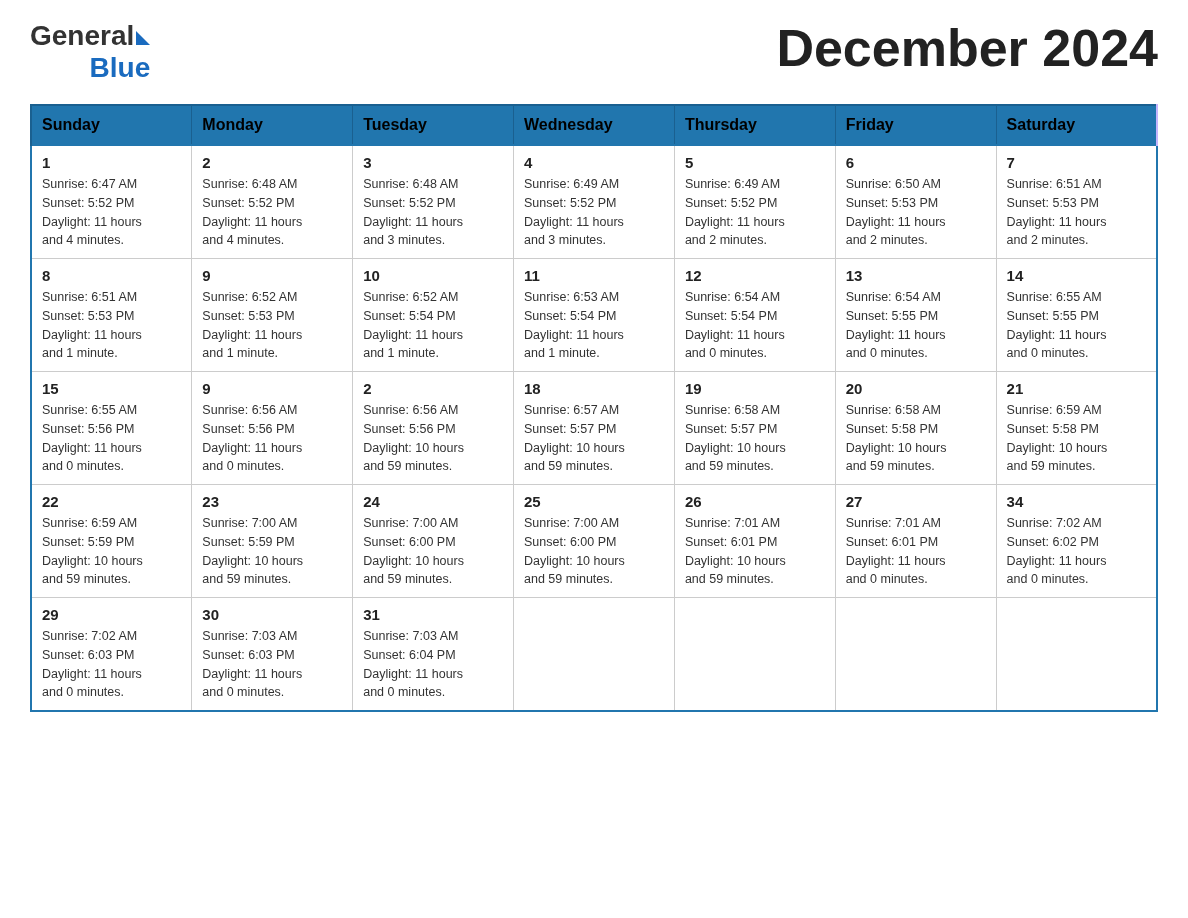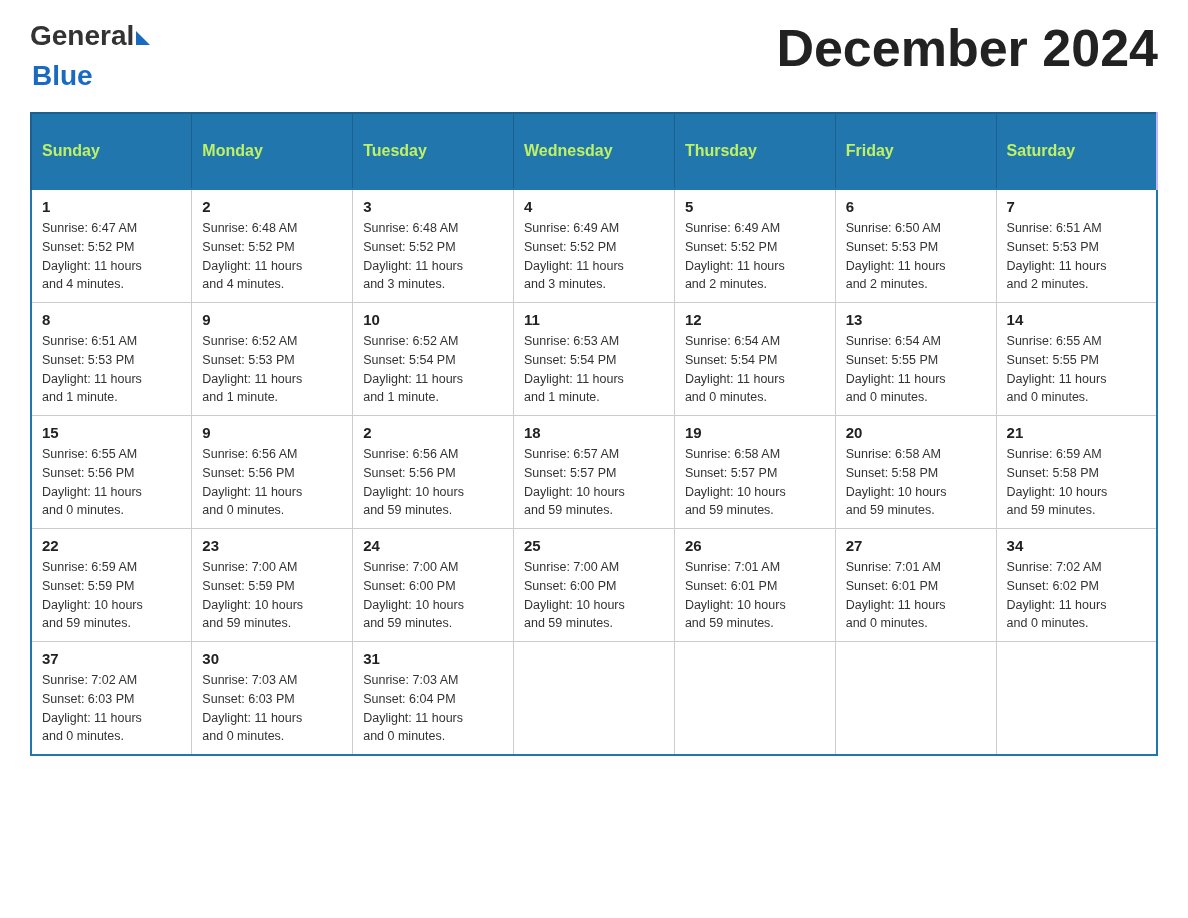--- a/index.html
+++ b/index.html
@@ -12,22 +12,21 @@
     }
     .header {
       display: flex;
       justify-content: space-between;
       align-items: flex-start;
       margin-bottom: 20px;
     }
     .logo {
       display: flex;
       flex-direction: column;
-      align-items: flex-start;
-      gap: 8px;
+      align-items: flex-end;
     }
     .logo-top {
       display: flex;
       align-items: center;
     }
     .logo-general {
       font-size: 28px;
       font-weight: bold;
       color: #333;
     }
@@ -59,24 +58,24 @@
       font-size: 22px;
       color: #444;
       margin-top: 4px;
     }
     table {
       width: 100%;
       border-collapse: collapse;
     }
     thead tr th {
       background-color: #2176ae;
-      color: #bef264;
+      color: #000000;
       font-size: 16px;
       font-weight: bold;
-      padding: 28px 10px;
+      padding: 10px 10px;
       text-align: left;
       border: 1px solid #1a6090;
     }
     tbody tr td {
       vertical-align: top;
       padding: 8px 10px;
       border: 1px solid #ccc;
       font-size: 13px;
       color: #222;
       width: 14.28%;
@@ -263,21 +262,21 @@
         <span class="day-num">27</span>
         <div class="day-info">Sunrise: 7:01 AM<br>Sunset: 6:01 PM<br>Daylight: 11 hours<br>and 0 minutes.</div>
       </td>
         <td>
         <span class="day-num">34</span>
         <div class="day-info">Sunrise: 7:02 AM<br>Sunset: 6:02 PM<br>Daylight: 11 hours<br>and 0 minutes.</div>
       </td>
       </tr>
       <tr>
         <td>
-        <span class="day-num">37</span>
+        <span class="day-num">29</span>
         <div class="day-info">Sunrise: 7:02 AM<br>Sunset: 6:03 PM<br>Daylight: 11 hours<br>and 0 minutes.</div>
       </td>
         <td>
         <span class="day-num">30</span>
         <div class="day-info">Sunrise: 7:03 AM<br>Sunset: 6:03 PM<br>Daylight: 11 hours<br>and 0 minutes.</div>
       </td>
         <td>
         <span class="day-num">31</span>
         <div class="day-info">Sunrise: 7:03 AM<br>Sunset: 6:04 PM<br>Daylight: 11 hours<br>and 0 minutes.</div>
       </td>

